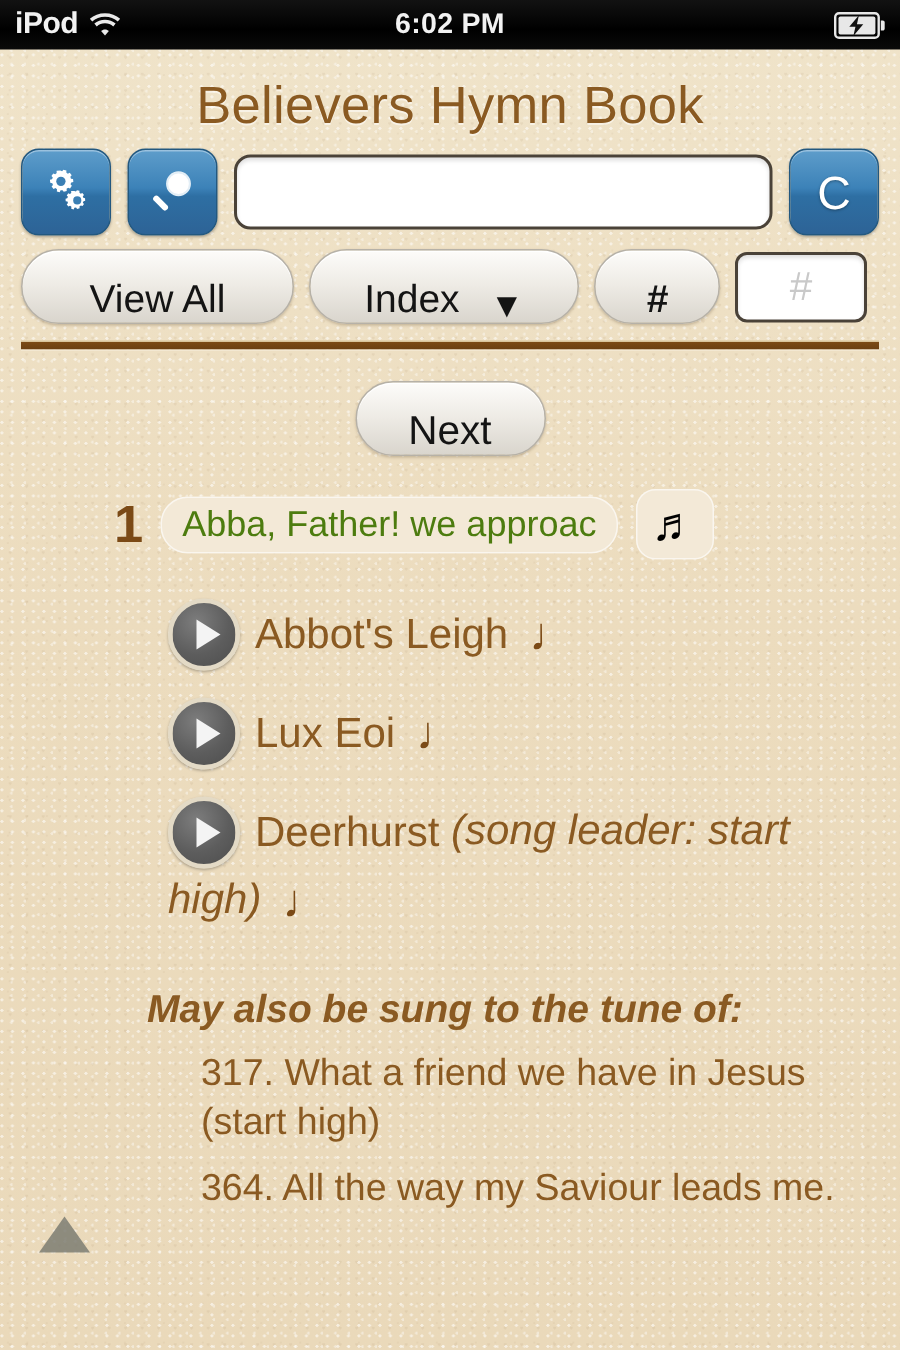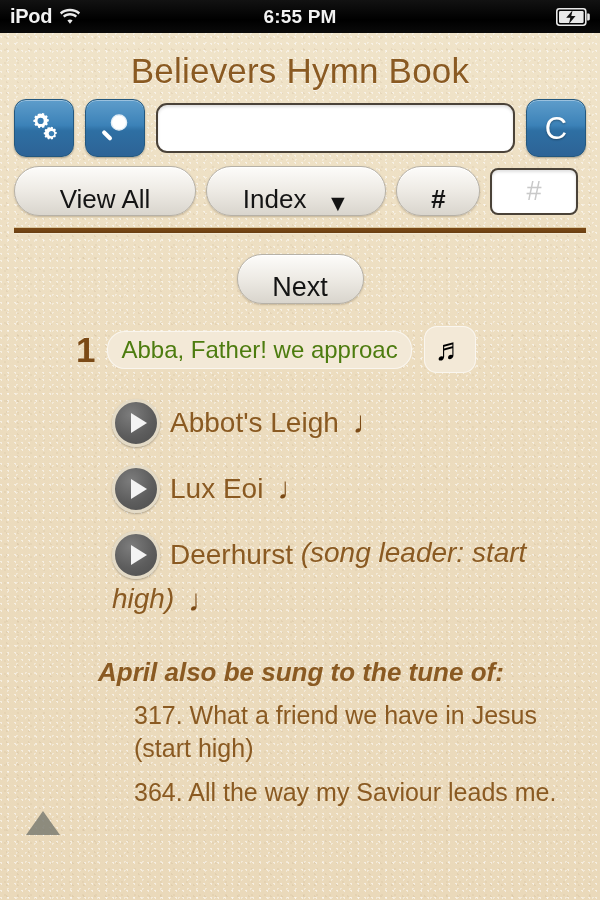--- a/index.html
+++ b/index.html
@@ -306,21 +306,21 @@
     <div class="sb-left">
       <span class="sb-carrier">iPod</span>
       <span>
         <svg class="wifi-ico" viewBox="0 0 22 17">
           <path d="M11 3.2c3.3 0 6.3 1.2 8.5 3.2l1.6-1.9C18.5 2.1 14.9.8 11 .8S3.5 2.1.9 4.5l1.6 1.9C4.7 4.4 7.7 3.2 11 3.2z" fill="#eaeaea"></path>
           <path d="M11 7.5c2.1 0 4 .8 5.5 2.1l1.6-1.9C16.2 6 13.7 5.1 11 5.1S5.8 6 3.9 7.7l1.6 1.9C7 8.3 8.9 7.5 11 7.5z" fill="#eaeaea"></path>
           <path d="M11 11.6c1 0 1.9.4 2.6 1l-2.6 3.1-2.6-3.1c.7-.6 1.6-1 2.6-1z" fill="#eaeaea"></path>
         </svg>
       </span>
     </div>
-    <div class="sb-time">6:55 PM</div>
+    <div class="sb-time">6:02 PM</div>
     <div class="sb-right">
       <span>
         <svg class="batt" viewBox="0 0 34 18">
           <rect x="0.8" y="0.8" width="29" height="16.4" rx="2.6" fill="none" stroke="#e8e8e8" stroke-width="1.6"></rect>
           <rect x="3" y="3" width="24.6" height="12" rx="1.3" fill="#e8e8e8"></rect>
           <path d="M31.2 5.6h1.3c.8 0 1.3.6 1.3 1.4v4c0 .8-.5 1.4-1.3 1.4h-1.3z" fill="#e8e8e8"></path>
           <path d="M16.6 2.2l-6.4 7.6h4.1l-1.4 6.2 6.6-7.9h-4.2z" fill="#111"></path>
         </svg>
       </span>
     </div>
@@ -401,21 +401,21 @@
       <div class="tune-line">
         <span class="play-btn"></span><span class="tune-name">Lux Eoi</span><span class="tune-note-inline">♩</span>
       </div>
 
       <div class="tune-line">
         <span class="play-btn"></span><span class="tune-name">Deerhurst</span> <span class="tune-hint">(song leader: start high)</span><span class="tune-note-inline">♩</span>
       </div>
 
     </div>
 
-    <div class="alt-header">April also be sung to the tune of:</div>
+    <div class="alt-header">May also be sung to the tune of:</div>
 
     <div class="alt-item">317. What a friend we have in Jesus (start high)</div>
     <div class="alt-item">364. All the way my Saviour leads me.</div>
 
     <div class="scroll-up"></div>
   </div>
 
 </div>
 
 </body></html>

